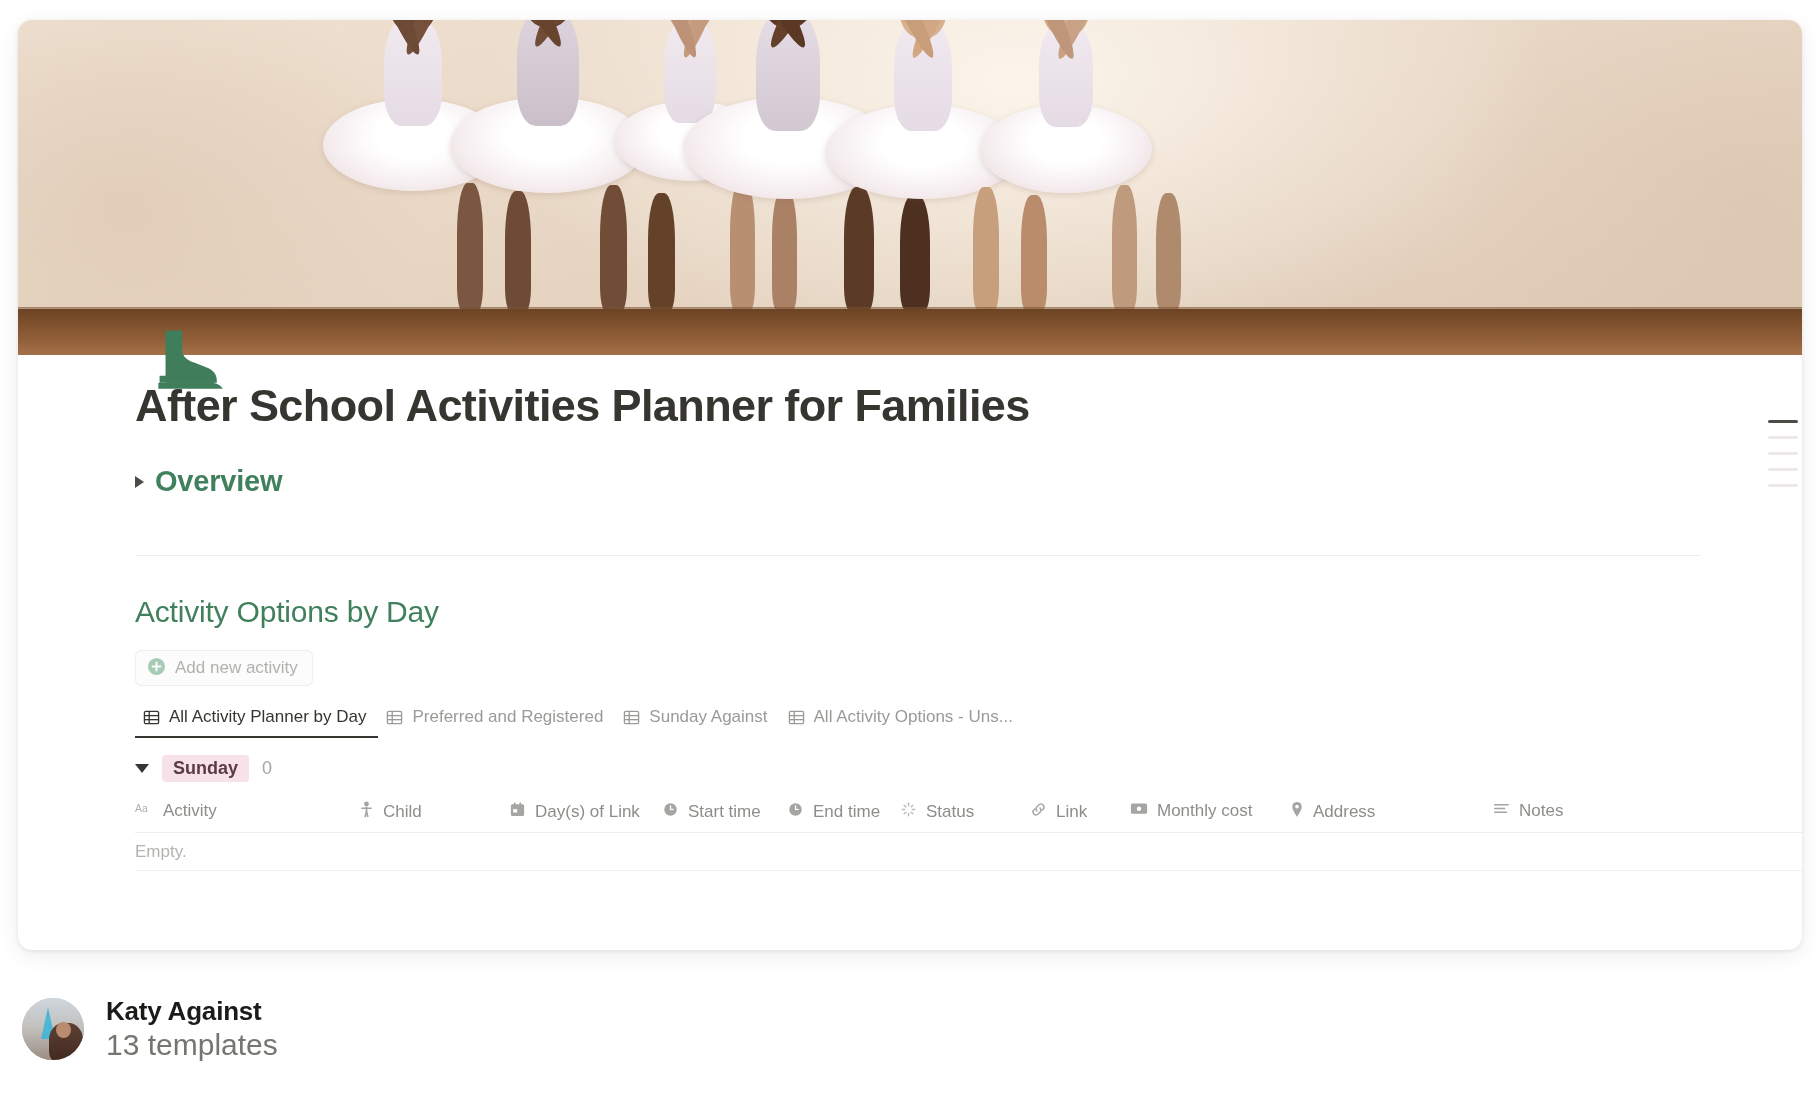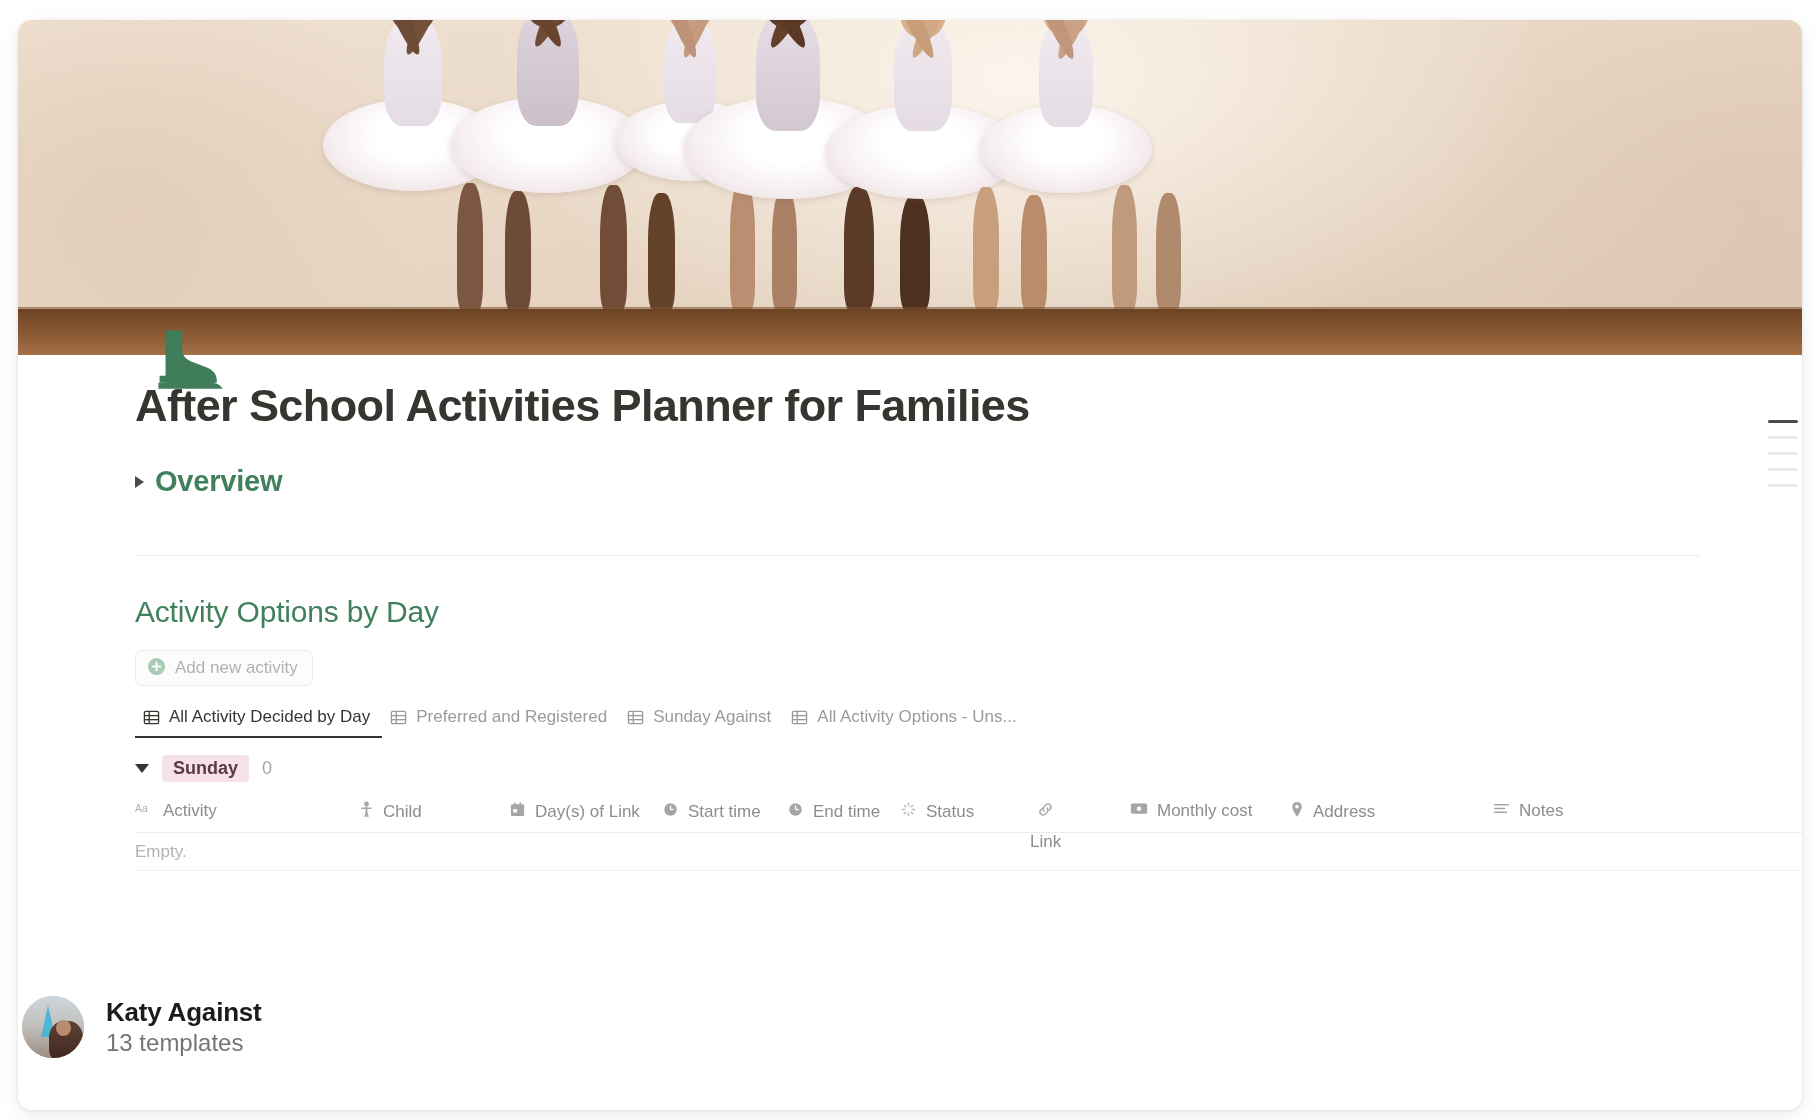--- a/index.html
+++ b/index.html
@@ -18,21 +18,21 @@
     height: 1120px;
     background: #ffffff;
   }
 
   
   .card {
     position: absolute;
     left: 18px;
     top: 20px;
     width: 1784px;
-    height: 1090px;
+    height: 930px;
     background: #ffffff;
     border-radius: 14px;
     box-shadow: 0 1px 4px rgba(0,0,0,.09), 0 6px 22px rgba(0,0,0,.07);
     overflow: hidden;
   }
 
   
   .cover {
     position: absolute;
     left: 0; top: 0;
@@ -274,21 +274,21 @@
     position: absolute; left: 44%; top: 40%;
     width: 34px; height: 40px; border-radius: 42% 42% 28% 28%;
     background: linear-gradient(180deg,#5d4033 0%, #40281f 100%);
   }
   .avatar .face {
     position: absolute; left: 55%; top: 38%;
     width: 15px; height: 16px; border-radius: 50%;
     background: #b98b6f;
   }
   .author .name { font-size: 26px; font-weight: bold; color: #1c1b19; letter-spacing: -.2px; }
-  .author .sub { font-size: 24px; color: #77756f; margin-top: 1px; }
+  .author .sub { font-size: 30px; color: #77756f; margin-top: 1px; }
 </style>
 </head>
 <body>
 
 <div class="page">
 
   <div class="card">
 
     <div class="cover">
       <div class="wall-shade"></div>
@@ -394,21 +394,21 @@
       <div class="tabs">
         <div class="tab active">
           <span class="glyph">
             <svg width="17" height="17" viewBox="0 0 18 18">
               <rect x="1.5" y="2.5" width="15" height="13" rx="1.6" fill="none" stroke="#37352f" stroke-width="1.4"></rect>
               <line x1="1.5" y1="7" x2="16.5" y2="7" stroke="#37352f" stroke-width="1.4"></line>
               <line x1="1.5" y1="11.3" x2="16.5" y2="11.3" stroke="#37352f" stroke-width="1.4"></line>
               <line x1="6.6" y1="2.5" x2="6.6" y2="15.5" stroke="#37352f" stroke-width="1.4"></line>
             </svg>
           </span>
-          <span>All Activity Decided by Day</span>
+          <span>All Activity Planner by Day</span>
         </div>
 
         <div class="tab">
           <span class="glyph">
             <svg width="17" height="17" viewBox="0 0 18 18">
               <rect x="1.5" y="2.5" width="15" height="13" rx="1.6" fill="none" stroke="#9b9a97" stroke-width="1.4"></rect>
               <line x1="1.5" y1="7" x2="16.5" y2="7" stroke="#9b9a97" stroke-width="1.4"></line>
               <line x1="1.5" y1="11.3" x2="16.5" y2="11.3" stroke="#9b9a97" stroke-width="1.4"></line>
               <line x1="6.6" y1="2.5" x2="6.6" y2="15.5" stroke="#9b9a97" stroke-width="1.4"></line>
             </svg>
@@ -517,21 +517,21 @@
                   <line x1="4.4" y1="4.4" x2="6.2" y2="6.2"></line>
                   <line x1="11.8" y1="11.8" x2="13.6" y2="13.6"></line>
                   <line x1="13.6" y1="4.4" x2="11.8" y2="6.2"></line>
                   <line x1="6.2" y1="11.8" x2="4.4" y2="13.6"></line>
                 </g>
               </svg>
             </span>
             <span>Status</span>
           </div>
 
-          <div class="th" style="left:895px;flex-direction:column;">
+          <div class="th" style="left:895px;">
             <span>
               <svg width="17" height="17" viewBox="0 0 18 18">
                 <g fill="none" stroke="#a6a5a1" stroke-width="1.5" stroke-linecap="round">
                   <path d="M7.4 10.6 a3.2 3.2 0 0 1 0-4.5 l2.2-2.2 a3.2 3.2 0 0 1 4.5 4.5 l-1 1"></path>
                   <path d="M10.6 7.4 a3.2 3.2 0 0 1 0 4.5 l-2.2 2.2 a3.2 3.2 0 0 1-4.5-4.5 l1-1"></path>
                 </g>
               </svg>
             </span>
             <span>Link</span>
           </div>

